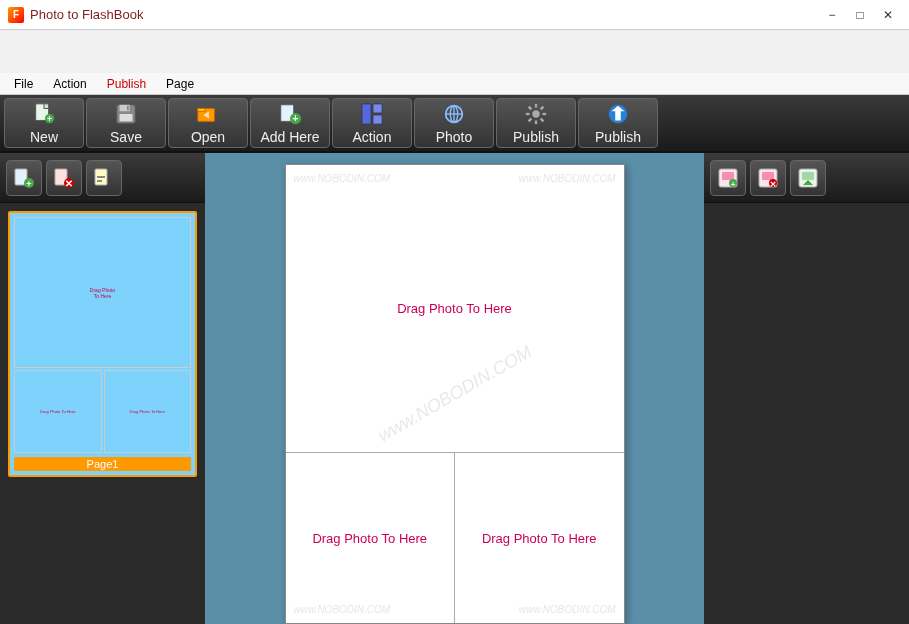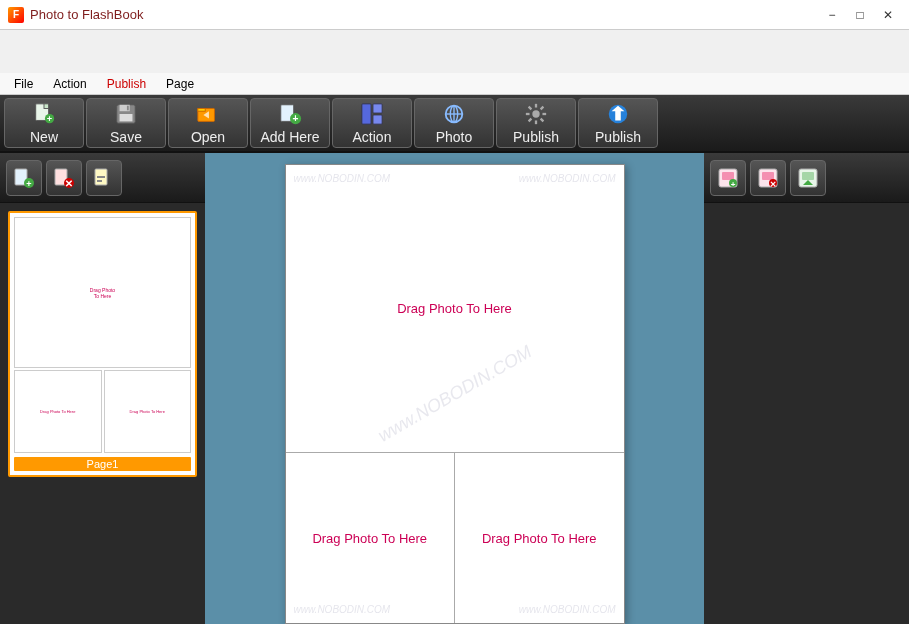--- a/index.html
+++ b/index.html
@@ -113,21 +113,21 @@
       cursor: pointer;
       display: flex; align-items: center; justify-content: center;
     }
 
     .pages-area {
       flex: 1;
       padding: 8px;
       overflow-y: auto;
     }
     .page-thumb {
-      background: #ffffff;
+      background: #7dd3fc;
       border: 2px solid #f90;
       border-radius: 2px;
       padding: 4px;
       cursor: pointer;
       margin-bottom: 4px;
     }
     .page-thumb-inner {
       width: 100%;
       aspect-ratio: 0.75;
       display: flex;

